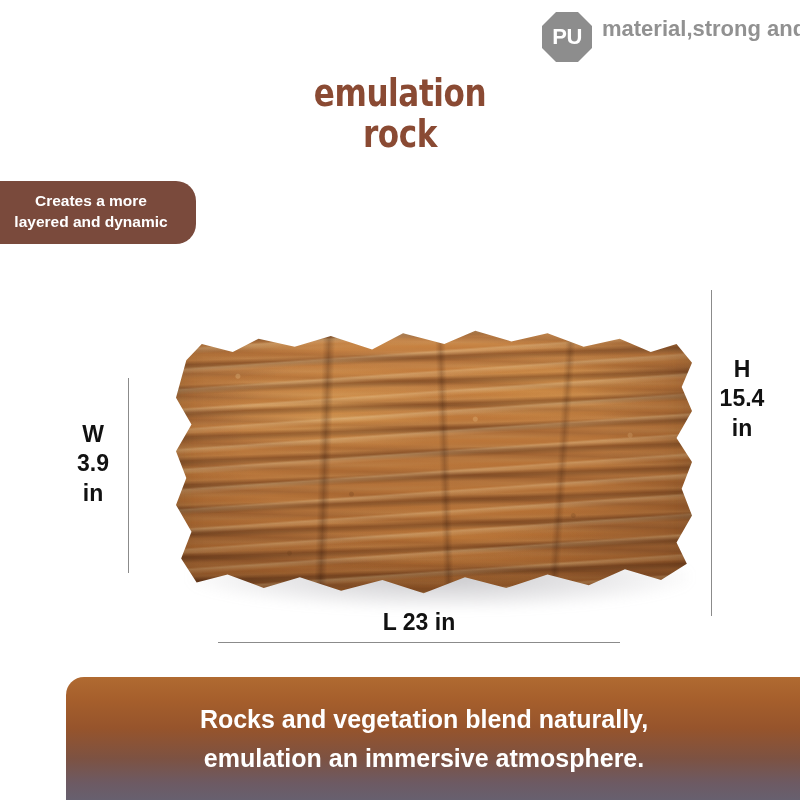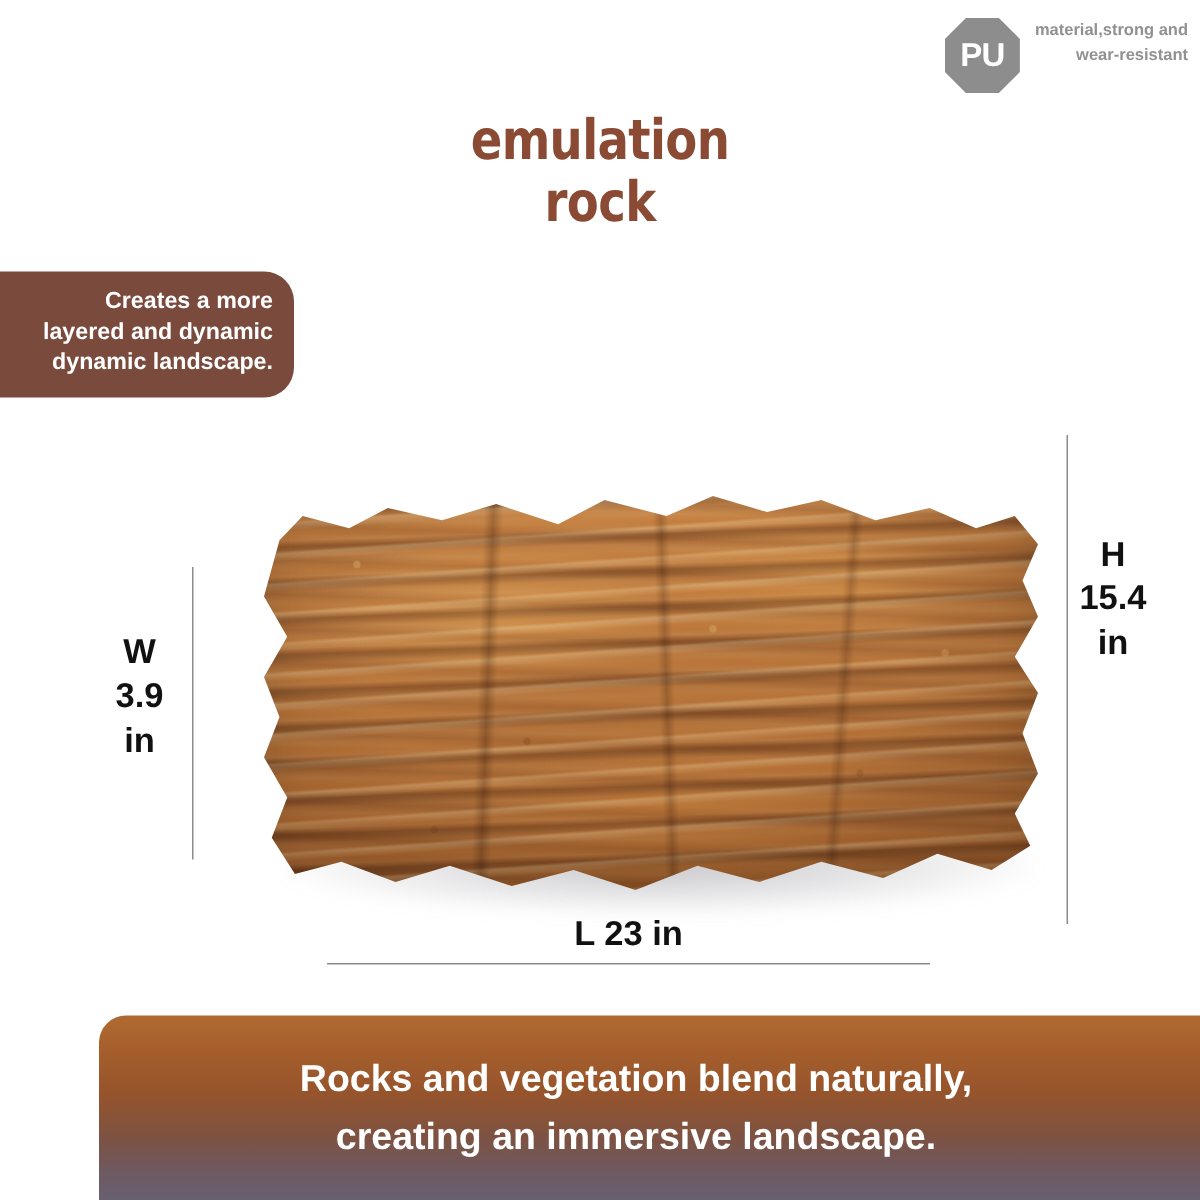--- a/index.html
+++ b/index.html
@@ -46,21 +46,21 @@
   }
   .pu-mark span {
     color: #ffffff;
     font-size: 22px;
     font-weight: 700;
     letter-spacing: -0.5px;
     line-height: 1;
   }
   .pu-text {
     color: #919191;
-    font-size: 11px;
+    font-size: 22px;
     font-weight: 600;
     line-height: 1.55;
     text-align: right;
     padding-top: 4px;
     max-width: 190px;
   }
   .pu-text .l1, .pu-text .l2 { display: block; white-space: nowrap; }
 
   
   .headline {
@@ -89,21 +89,21 @@
     box-sizing: border-box;
     padding: 10px 14px 12px 24px;
     background: #7a4a3c;
     border-radius: 20px;
     color: #ffffff;
     font-size: 15.5px;
     font-weight: 700;
     line-height: 1.33;
     text-align: center;
   }
-  .callout .c1, .callout .c2, .callout .c3 { display: block; white-space: nowrap; text-align: right; }
+  .callout .c1, .callout .c2, .callout .c3 { display: block; white-space: nowrap; }
 
   
   .product-stage {
     position: absolute;
     left: 150px;
     top: 300px;
     width: 560px;
     height: 315px;
   }
   .rock-shadow {
@@ -273,33 +273,31 @@
 <body>
 
 <div id="page">
 
   <div class="pu-block">
     <div class="pu-mark">
       <span>PU</span>
     </div>
     <div class="pu-text">
       <span class="l1">material,strong and</span>
-      <span class="l2">wear-resistant</span>
     </div>
   </div>
 
   <div class="headline">
     <span class="hl1">emulation</span>
     <span class="hl2">rock</span>
   </div>
 
   <div class="callout">
     <span class="c1">Creates a more</span>
     <span class="c2">layered and dynamic</span>
-    <span class="c3">dynamic landscape.</span>
   </div>
 
   <div class="product-stage">
     <div class="rock-shadow"></div>
     <div class="rock">
       <div class="rock-strata"></div>
       <div class="rock-strata2"></div>
       <div class="rock-cracks"></div>
       <div class="rock-grain"></div>
       <div class="rock-vignette"></div>
@@ -318,16 +316,16 @@
     <span>W</span>
     <span>3.9</span>
     <span>in</span>
   </div>
 
   <div class="dim-line-h" id="dim-l-line"></div>
   <div class="dim-label" id="dim-l-label">L 23 in</div>
 
   <div class="banner">
     <span class="b1">Rocks and vegetation blend naturally,</span>
-    <span class="b2">creating an immersive landscape.</span>
+    <span class="b2">emulation an immersive atmosphere.</span>
   </div>
 
 </div>
 
 </body></html>

